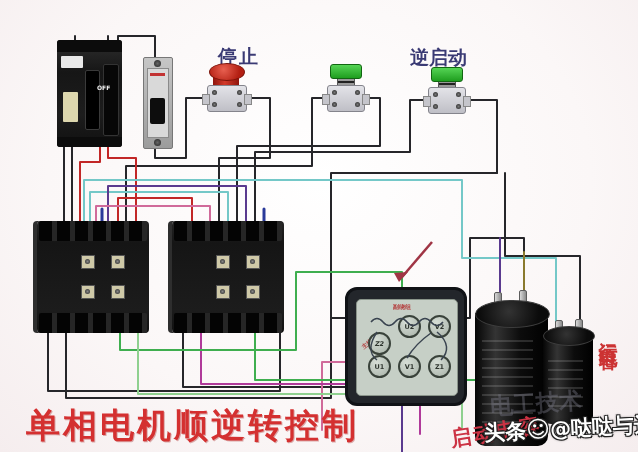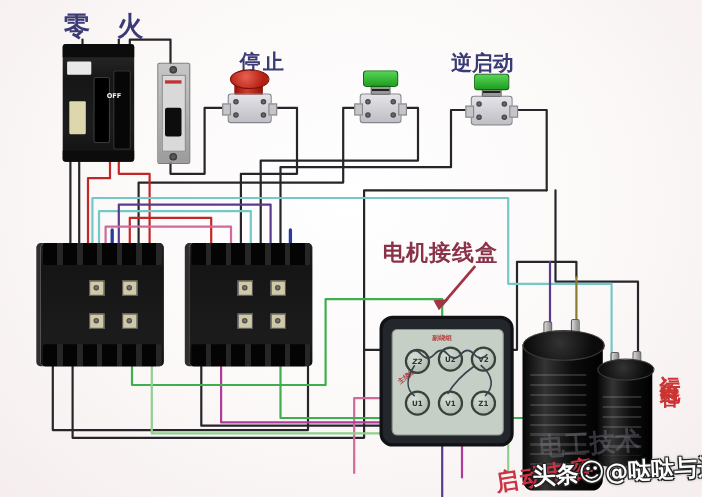--- a/index.html
+++ b/index.html
@@ -120,21 +120,20 @@
     <g fill="none" stroke="#2a3a9a" stroke-width="3" stroke-linecap="round">
       <polyline points="102,221 102,209"></polyline>
       <polyline points="264,221 264,209"></polyline>
     </g>
     <g>
       <line x1="432" y1="242" x2="402" y2="277" stroke="#a03545" stroke-width="2.5"></line>
       <polygon points="399,282 408,272 394,273" fill="#a03545"></polygon>
     </g>
   </svg>
 
-  <div class="abs lbl" style="left:58px;top:8px;font-size:24px;letter-spacing:8px;">零 火</div>
   <div class="abs lbl" style="left:218px;top:44px;font-size:19px;letter-spacing:2px;">停止</div>
   <div class="abs lbl" style="left:410px;top:45px;font-size:19px;">逆启动</div>
 
   <div class="abs breaker-main">
     <div class="topstrip"></div>
     <div class="botstrip"></div>
     <div class="sticker-w"></div>
     <div class="sticker-y"></div>
     <div class="rocker1"></div>
     <div class="rocker2"></div>
@@ -192,33 +191,32 @@
   </div>
   <div class="abs contactor" style="left:172px;top:221px;">
     <div class="lugs top"></div>
     <div class="lugs bot"></div>
     <div class="plate" style="left:44px;top:34px;"></div>
       <div class="plate" style="left:74px;top:34px;"></div>
     <div class="plate" style="left:44px;top:64px;"></div>
       <div class="plate" style="left:74px;top:64px;"></div>
   </div>
 
-  <div class="abs lbl" style="left:348px;top:216px;font-size:20px;color:#8a3248;letter-spacing:1px;">电机接线盒</div>
 
   <div class="abs tbox">
     <div class="panel">
       <svg width="100" height="95" style="left:0;top:0;">
         <path d="M 14,22 q 6,-7 12,0 t 12,0 t 12,0 t 12,0 t 12,0 t 12,0" fill="none" stroke="#3a4450" stroke-width="1.5"></path>
         <path d="M 20,32 C 12,44 12,54 20,60" fill="none" stroke="#3a4450" stroke-width="1.5"></path>
         <path d="M 50,58 C 56,48 64,40 74,33" fill="none" stroke="#3a4450" stroke-width="1.5"></path>
         <path d="M 80,32 C 92,42 92,52 84,60" fill="none" stroke="#3a4450" stroke-width="1.5"></path>
       </svg>
       <span class="tiny-red" style="left:36px;top:3px;">副绕组</span>
       <span class="tiny-red" style="left:4px;top:38px;transform:rotate(-38deg);">主绕组</span>
-      <div class="term" style="left:11px;top:17px;font-style:italic;">
+      <div class="term" style="left:11px;top:32px;font-style:italic;">
           <span>Z2</span>
         </div>
       <div class="term" style="left:41px;top:15px;">
           <span>U2</span>
         </div>
       <div class="term" style="left:71px;top:15px;text-align:right;">
           <span>V2</span>
         </div>
       <div class="term" style="left:11px;top:55px;">
           <span>U1</span>
@@ -243,19 +241,20 @@
     <div class="lead" style="left:12px;top:-6px;height:18px;"></div>
     <div class="lead" style="left:32px;top:-7px;height:19px;"></div>
     <div class="body" style="top:9px;height:89px;border-radius:0 0 8px 8px;"></div>
     <div class="ell" style="height:18px;"></div>
     <div class="marks" style="top:28px;height:60px;"></div>
   </div>
 
   <div class="abs vert-red" style="left:596px;top:326px;height:96px;font-size:19px;">运行电容</div>
   <div class="abs start-cap-txt" style="left:450px;top:418px;">启动电容</div>
 
+  <div class="abs title-red" style="left:26px;top:403px;">单相电机顺逆转控制</div>
 
   <div class="abs wm-faint" style="left:490px;top:388px;">电工技术</div>
   <div class="abs wm-main" style="left:484px;top:414px;">
     <span>头条</span><span class="face">☺</span><span>@哒哒与达达</span>
   </div>
 
 </div>
 
 </body></html>

